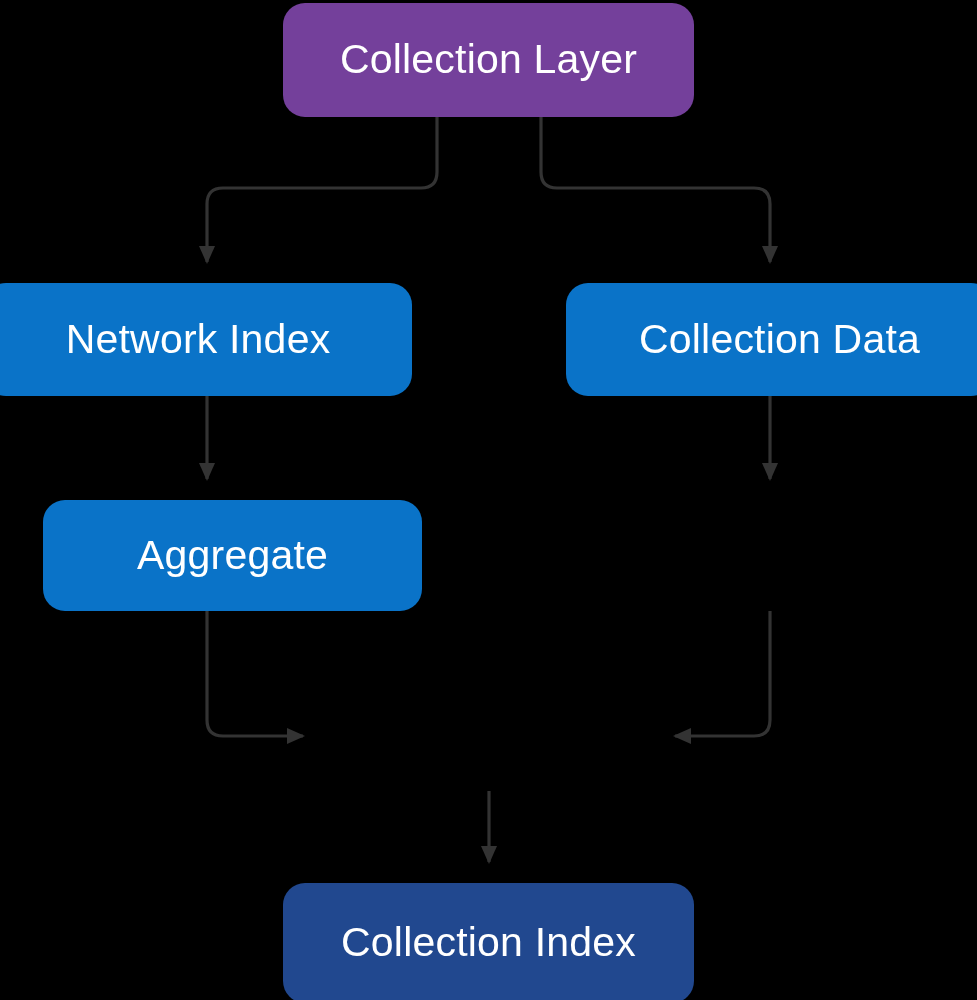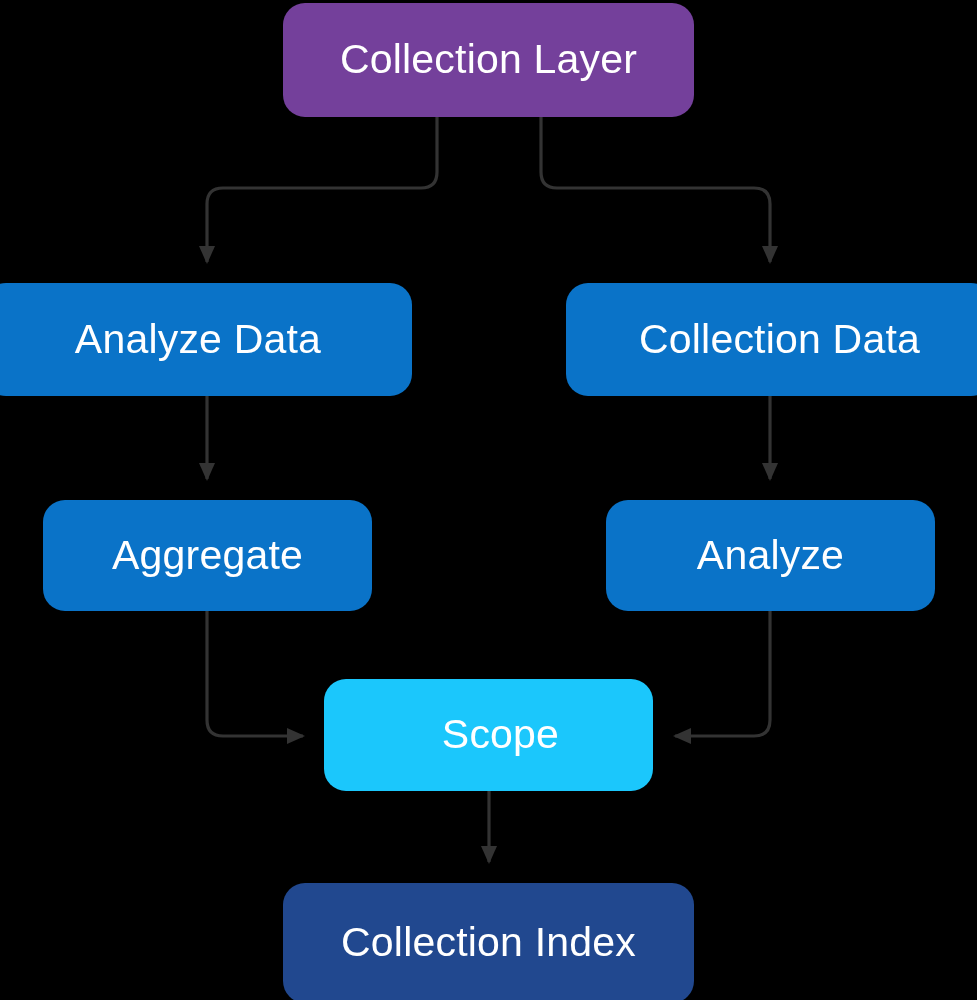--- a/index.html
+++ b/index.html
@@ -53,21 +53,21 @@
   }
   #node-network-data {
     left: -16px;  top: 283px;  width: 428px; height: 113px;
     background: #0a73c8;
   }
   #node-application-data {
     left: 566px;  top: 283px;  width: 427px; height: 113px;
     background: #0a73c8;
   }
   #node-aggregate {
-    left: 43px;   top: 500px;  width: 329px; height: 111px;
+    left: 43px;   top: 500px;  width: 379px; height: 111px;
     background: #0a73c8;
   }
   #node-analyze {
     left: 606px;  top: 500px;  width: 329px; height: 111px;
     background: #0a73c8;
   }
   #node-scope {
     left: 324px;  top: 679px;  width: 329px; height: 112px;
     background: #1bc7fc;
   }
@@ -111,36 +111,30 @@
 
       <path d="M 489 791 L 489 862" marker-end="url(#arrowhead)"></path>
     </g>
   </svg>
 
   <div class="node" id="node-collection-layer">
     <span class="node-label">Collection Layer</span>
   </div>
 
   <div class="node" id="node-network-data">
-    <span class="node-label">Analyze Data</span>
+    <span class="node-label">Network Index</span>
   </div>
 
   <div class="node" id="node-application-data">
     <span class="node-label">Collection Data</span>
   </div>
 
   <div class="node" id="node-aggregate">
     <span class="node-label">Aggregate</span>
   </div>
 
-  <div class="node" id="node-analyze">
-    <span class="node-label">Analyze</span>
-  </div>
 
-  <div class="node" id="node-scope">
-    <span class="node-label">Scope</span>
-  </div>
 
   <div class="node" id="node-experience-index">
     <span class="node-label">Collection Index</span>
   </div>
 
 </div>
 
 </body></html>

